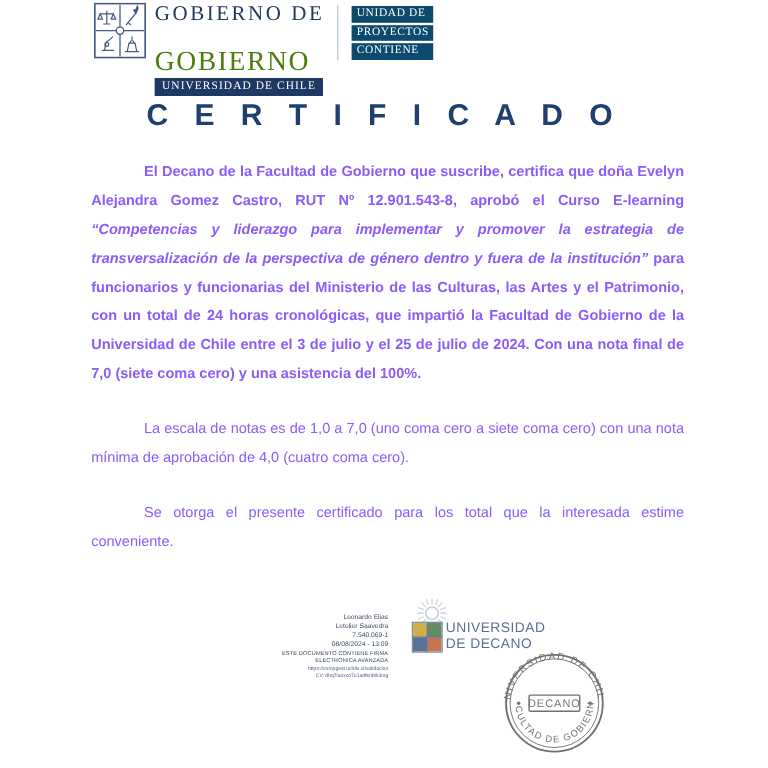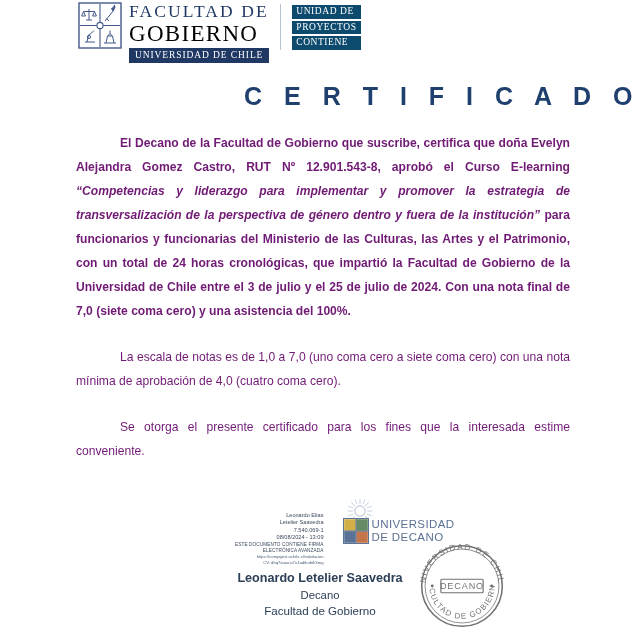--- a/index.html
+++ b/index.html
@@ -48,23 +48,23 @@
     letter-spacing: 2.1px;
     color: #1f3864;
     line-height: 1.0;
     margin-top: 1px;
     white-space: nowrap;
   }
   .fac-line2 {
     font-family: "Liberation Serif", serif;
     font-size: 23px;
     letter-spacing: 1.3px;
-    color: #000000;
+    color: #4d7c0f;
     line-height: 1.05;
-    margin-top: 1px;
+    margin-top: 18px;
     white-space: nowrap;
     text-align: right;
   }
   .udc-bar {
     margin-top: 2px;
     background: #1f3864;
     color: #ffffff;
     font-family: "Liberation Serif", serif;
     font-size: 9.5px;
     letter-spacing: 0.9px;
@@ -97,40 +97,40 @@
     white-space: nowrap;
     text-align: left;
   }
 
   
   .cert-title {
     position: absolute;
     top: 82px;
     left: 0;
     width: 640px;
-    text-align: right;
+    text-align: center;
     font-family: "Liberation Sans", sans-serif;
     font-weight: bold;
     font-size: 25px;
     letter-spacing: 7.5px;
     color: #1f3f6e;
   }
 
   
   .doc-body {
     position: absolute;
     top: 131px;
     left: 76px;
     width: 494px;
   }
   .para {
     font-family: "Liberation Sans", sans-serif;
     font-size: 12.1px;
     line-height: 24px;
-    color: #701a75;
+    color: #8b5cf6;
     text-align: justify;
     text-justify: inter-word;
     margin: 0;
   }
   .para.indent { text-indent: 44px; }
   .para.bodyw  { font-weight: bold; }
   .para.light  { font-weight: normal; }
   .gap-a { height: 22px; }
   .gap-b { height: 22px; }
 
@@ -282,21 +282,21 @@
       <g stroke="#44598a" stroke-width="1" fill="none">
         <line x1="26" y1="41" x2="38" y2="41"></line>
         <path d="M28 41 L29.5 34 L34.5 34 L36 41"></path>
         <path d="M30 34 q2 -4.5 4 0"></path>
         <line x1="32" y1="28.5" x2="32" y2="31.5"></line>
       </g>
       <circle cx="22" cy="23.5" r="3.1" fill="#ffffff" stroke="#44598a" stroke-width="1.1"></circle>
     </svg>
 
     <div class="fac-block">
-      <div class="fac-line1">FACULTAD DE</div>
+      <div class="fac-line1">GOBIERNO DE</div>
       <div class="fac-line2">GOBIERNO</div>
       <div class="udc-bar">UNIVERSIDAD DE CHILE</div>
     </div>
 
     <div class="hdr-divider"></div>
 
     <div class="upe-block">
       <div class="upe-bar">UNIDAD DE</div>
       <div class="upe-bar">PROYECTOS</div>
       <div class="upe-bar">CONTIENE</div>
@@ -310,21 +310,21 @@
 <div class="doc-body">
 
   <p class="para bodyw indent"><span>El Decano de la Facultad de Gobierno que suscribe, certifica que doña </span><b class="bold">Evelyn Alejandra Gomez Castro</b><span>, RUT Nº 12.901.543-8, aprobó el Curso E-learning </span><span class="courseq">“Competencias y liderazgo para implementar y promover la estrategia de transversalización de la perspectiva de género dentro y fuera de la institución”</span><span> para funcionarios y funcionarias del Ministerio de las Culturas, las Artes y el Patrimonio, con un total de 24 horas cronológicas, que impartió la Facultad de Gobierno de la Universidad de Chile entre el 3 de julio y el 25 de julio de 2024. Con una nota final de 7,0 </span><b class="bold">(siete coma cero)</b><span> y una asistencia del </span><b class="bold">100%</b><span>.</span></p>
 
   <div class="gap-a"></div>
 
   <p class="para light indent">La escala de notas es de 1,0 a 7,0 (uno coma cero a siete coma cero) con una nota mínima de aprobación de 4,0 (cuatro coma cero).</p>
 
   <div class="gap-b"></div>
 
-  <p class="para light indent">Se otorga el presente certificado para los fines que la interesada estime conveniente.</p>
+  <p class="para light indent">Se otorga el presente certificado para los total que la interesada estime conveniente.</p>
 
 </div>
 
 <div class="footer">
 
   <div class="sig-area">
     <div class="sig-stamp-row">
 
       <div class="fea-text">
         <div class="fea-name">Leonardo Elias</div>
@@ -371,25 +371,20 @@
 
         <div class="udc-word">
           <div>UNIVERSIDAD</div>
           <div>DE DECANO</div>
         </div>
       </div>
 
     </div>
   </div>
 
-  <div class="signer">
-    <div class="signer-name">Leonardo Letelier Saavedra</div>
-    <div class="signer-role">Decano</div>
-    <div class="signer-unit">Facultad de Gobierno</div>
-  </div>
 
   <svg class="stamp" viewBox="0 0 100 100">
     <defs>
       <path id="arcTop" d="M 12 50 A 38 38 0 0 1 88 50" fill="none"></path>
       <path id="arcBottom" d="M 16 50 A 34 34 0 0 0 84 50" fill="none"></path>
     </defs>
     <circle cx="50" cy="50" r="42" fill="none" stroke="#3a3a3a" stroke-width="1.6"></circle>
     <circle cx="50" cy="50" r="38.5" fill="none" stroke="#3a3a3a" stroke-width="0.8"></circle>
     <text font-family="&quot;Liberation Sans&quot;, sans-serif" font-size="8.6" fill="#3a3a3a" letter-spacing="1.4">
       <textPath href="#arcTop" startOffset="50%" text-anchor="middle">UNIVERSIDAD DE CHILE</textPath>

